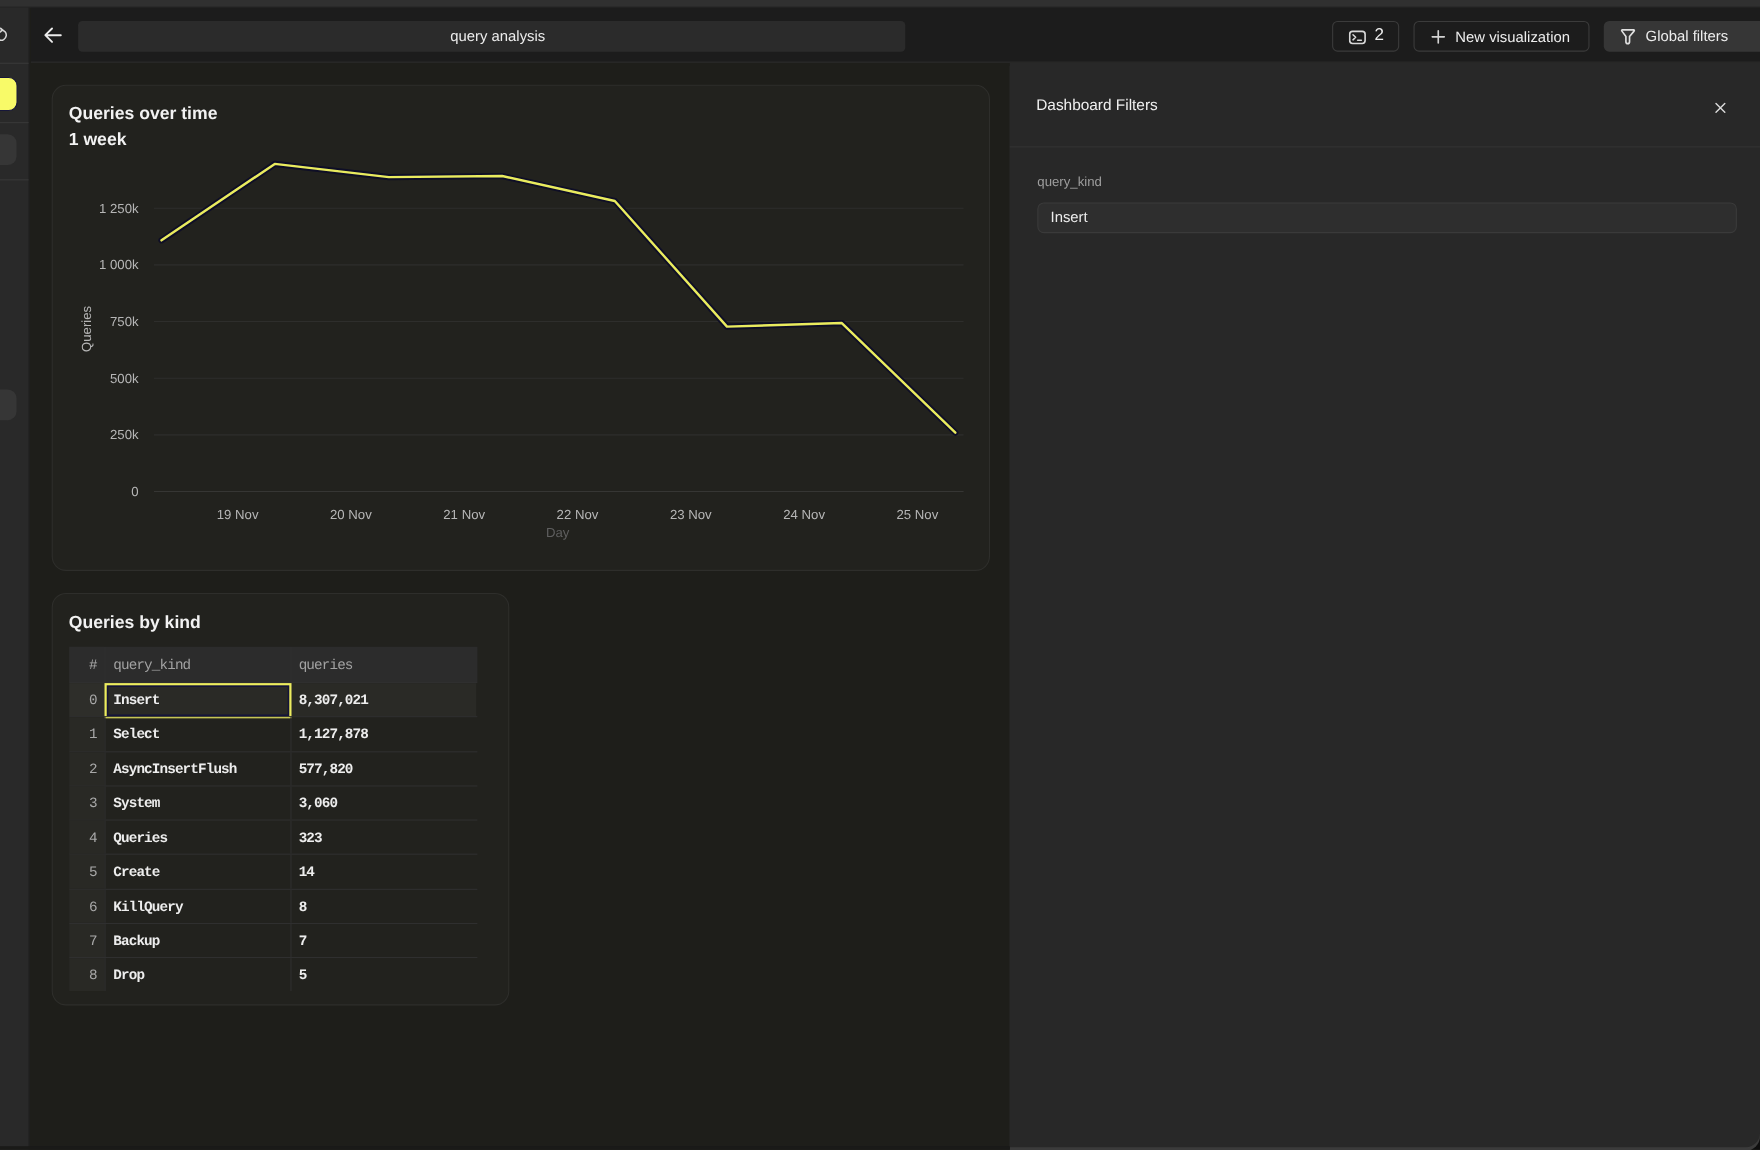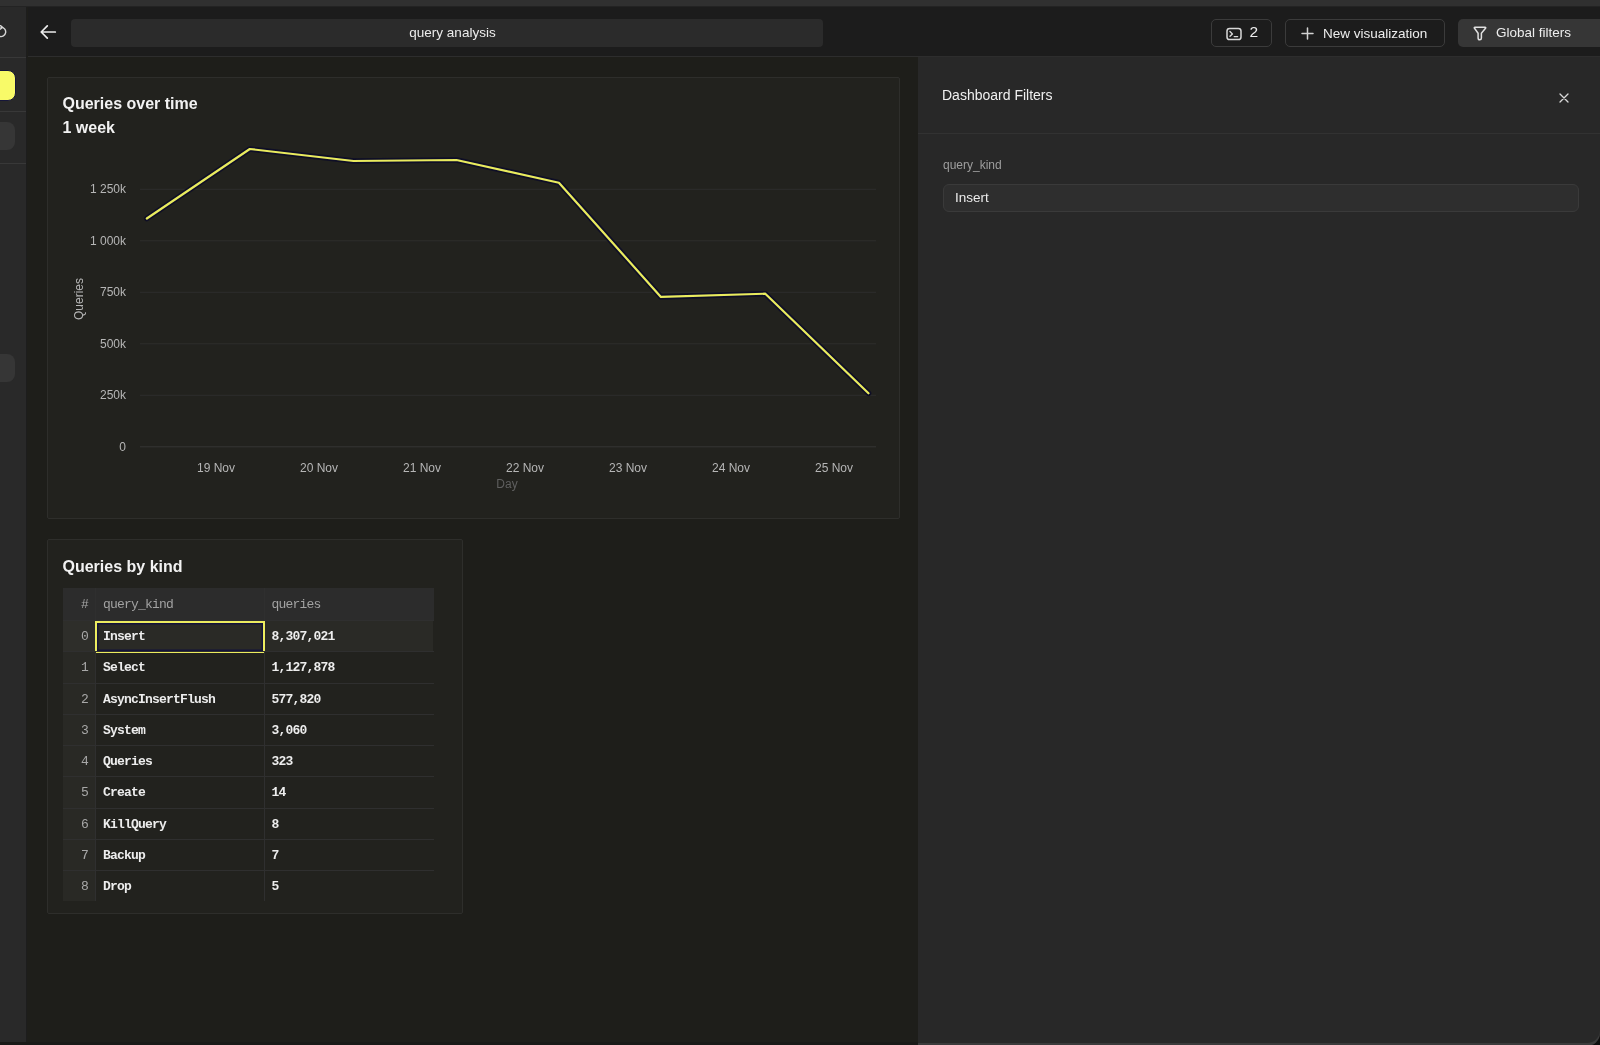--- a/index.html
+++ b/index.html
@@ -19,21 +19,21 @@
   
   #topbar { position:absolute; left:28px; top:7px; width:1572px; height:50px; background:#1c1c1c; border-bottom:1px solid #2d2d2d;text-align:center; }
   #searchbox { position:absolute; left:43px; top:11.5px; width:752px; height:28.5px; background:#2b2b2b; border-radius:4px; color:#ececec; font-size:13.5px; line-height:28.5px; padding-left:11px; }
   .tbtn { position:absolute; top:12px; height:28px; border-radius:5px; color:#ededed; font-size:13.5px; line-height:26px; }
   #btn1 { left:1183px; width:61px; border:1px solid #3b3b3b; }
   #btn2 { left:1257px; width:160px; border:1px solid #3b3b3b; }
   #btn3 { left:1430px; width:152px; background:#363636; }
 
   
   #main { position:absolute; left:28px; top:57px; width:890px; height:988px; }
-  .card { position:absolute; background:#22221e; border:1px solid #2e2e2b; border-radius:2px; }
+  .card { position:absolute; background:#22221e; border:1px solid #2e2e2b; border-radius:13px; }
   #card1 { left:19px; top:20px; width:853px; height:442px; }
   #card2 { left:19px; top:482px; width:416px; height:375px; }
   .ctitle { position:absolute; left:14.5px; color:#f2f2f2; font-size:16px; font-weight:bold; }
 
   
   #tbl { position:absolute; left:15px; top:48px; width:371px; font-family:"Liberation Mono", monospace; font-size:13px; letter-spacing:-0.8px; color:#ededed; }
   #tbl .row { position:relative; display:flex; height:31.25px; line-height:31.25px; }
   #tbl .hrow { height:32px; line-height:34.5px; background:#2c2c2c; color:#a2a2a2; }
   #tbl .hrow .c2, #tbl .hrow .c3 { font-weight:normal; }
   #tbl .c1 { width:32px; text-align:right; padding-right:7px; color:#a8a8a8; background:#292925; flex:none; }

